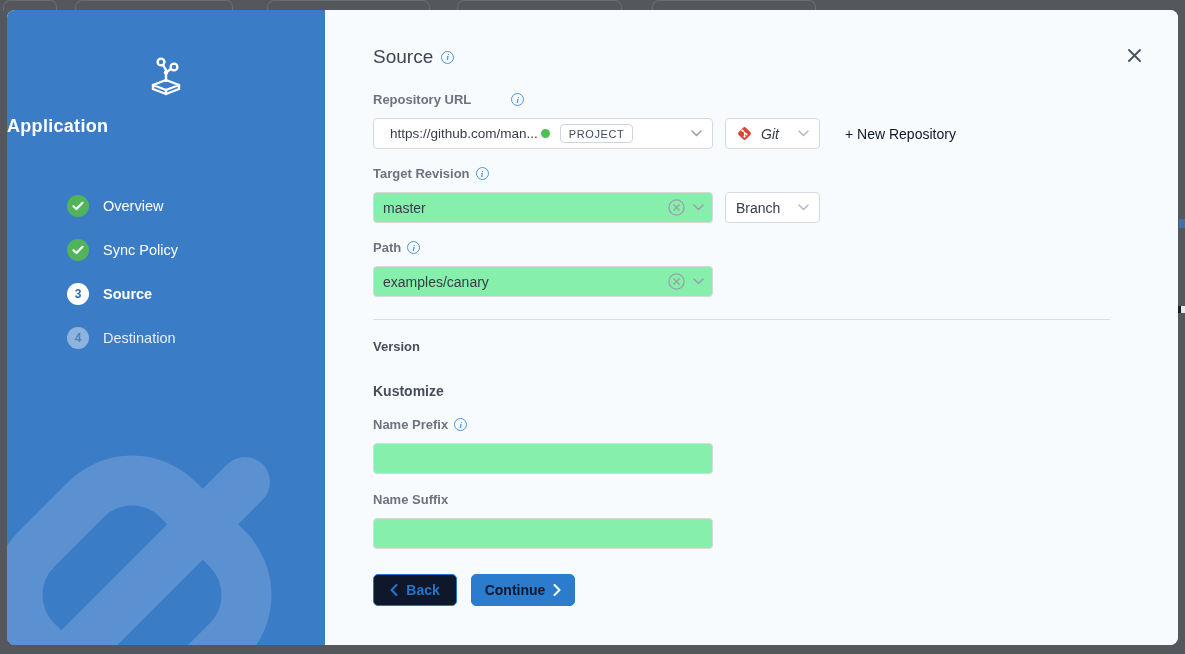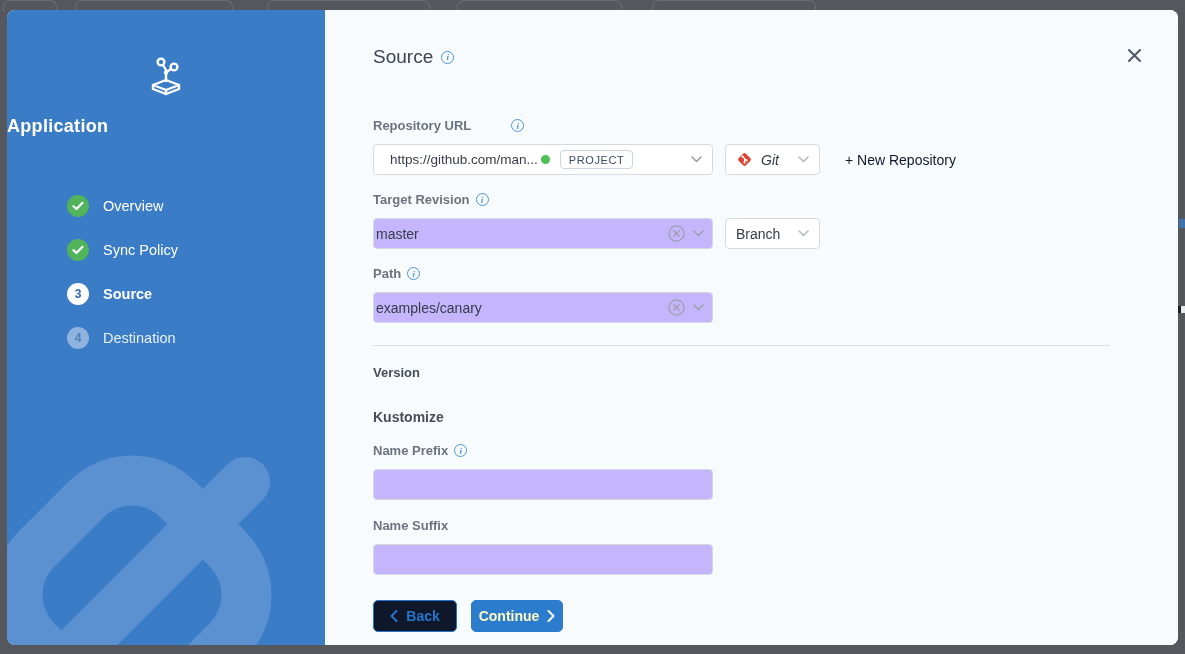--- a/index.html
+++ b/index.html
@@ -83,40 +83,40 @@
   }
   .spacer { flex:1; }
   .type-box { width:95px; margin-left:12px; padding:0 10px; cursor:pointer; }
   .type-box .t-label { margin-left:8px;font-style:italic; }
   .link {
     margin-left:25px; color:#0f172a; font-size:14px; font-weight:500;
     text-decoration:none; cursor:pointer; white-space:nowrap;
   }
   .input-wrap { position:relative; width:340px; }
   .text-input {
-    width:340px; height:31px; background:#c4b5fd; border:1px solid #d5dae0;
-    border-radius:4px; font-size:14px; color:#363c4a; padding:0 60px 0 2px;
+    width:340px; height:31px; background:#86efac; border:1px solid #d5dae0;
+    border-radius:4px; font-size:14px; color:#363c4a; padding:0 60px 0 9px;
     font-family:"Liberation Sans", sans-serif; outline:none;
   }
   .plain-input { padding-right:9px; }
   .in-icons { position:absolute; right:9px; top:0; height:31px; display:flex; align-items:center; gap:8px; }
   .icon-btn { cursor:pointer; line-height:0; }
 
   .divider { height:1px; background:#dbdee3; width:737px; }
 
   .btn {
     height:32px; border-radius:5px; font-size:14px; font-weight:bold;
     display:inline-flex; align-items:center; justify-content:center; gap:8px;
     cursor:pointer; font-family:"Liberation Sans", sans-serif;
   }
   .btn-back { width:84px; background:#0f172a; border:1.5px solid #2575cc; color:#2575cc; }
-  .btn-continue { width:92px; background:#2c7ccd; border:1.5px solid #2c7ccd; color:#fef9c3; margin-left:14px; }
-
-  
-  .mt-title-gap { margin-top:50px;gap:40px; }
+  .btn-continue { width:104px; background:#2c7ccd; border:1.5px solid #2c7ccd; color:#0f172a; margin-left:14px; }
+
+  
+  .mt-title-gap { margin-top:24px;gap:40px; }
   .mt-box { margin-top:11px; }
   .mt-label { margin-top:17px; }
   .mt-divider { margin-top:22px; }
   .mt-kustomize { margin-top:29px; }
   .mt-version { margin-top:19px; }
   .mt-prefix { margin-top:18px; }
   .mt-suffix-label { margin-top:18px; }
   .mt-buttons { margin-top:25px; }
 </style>
 </head>

